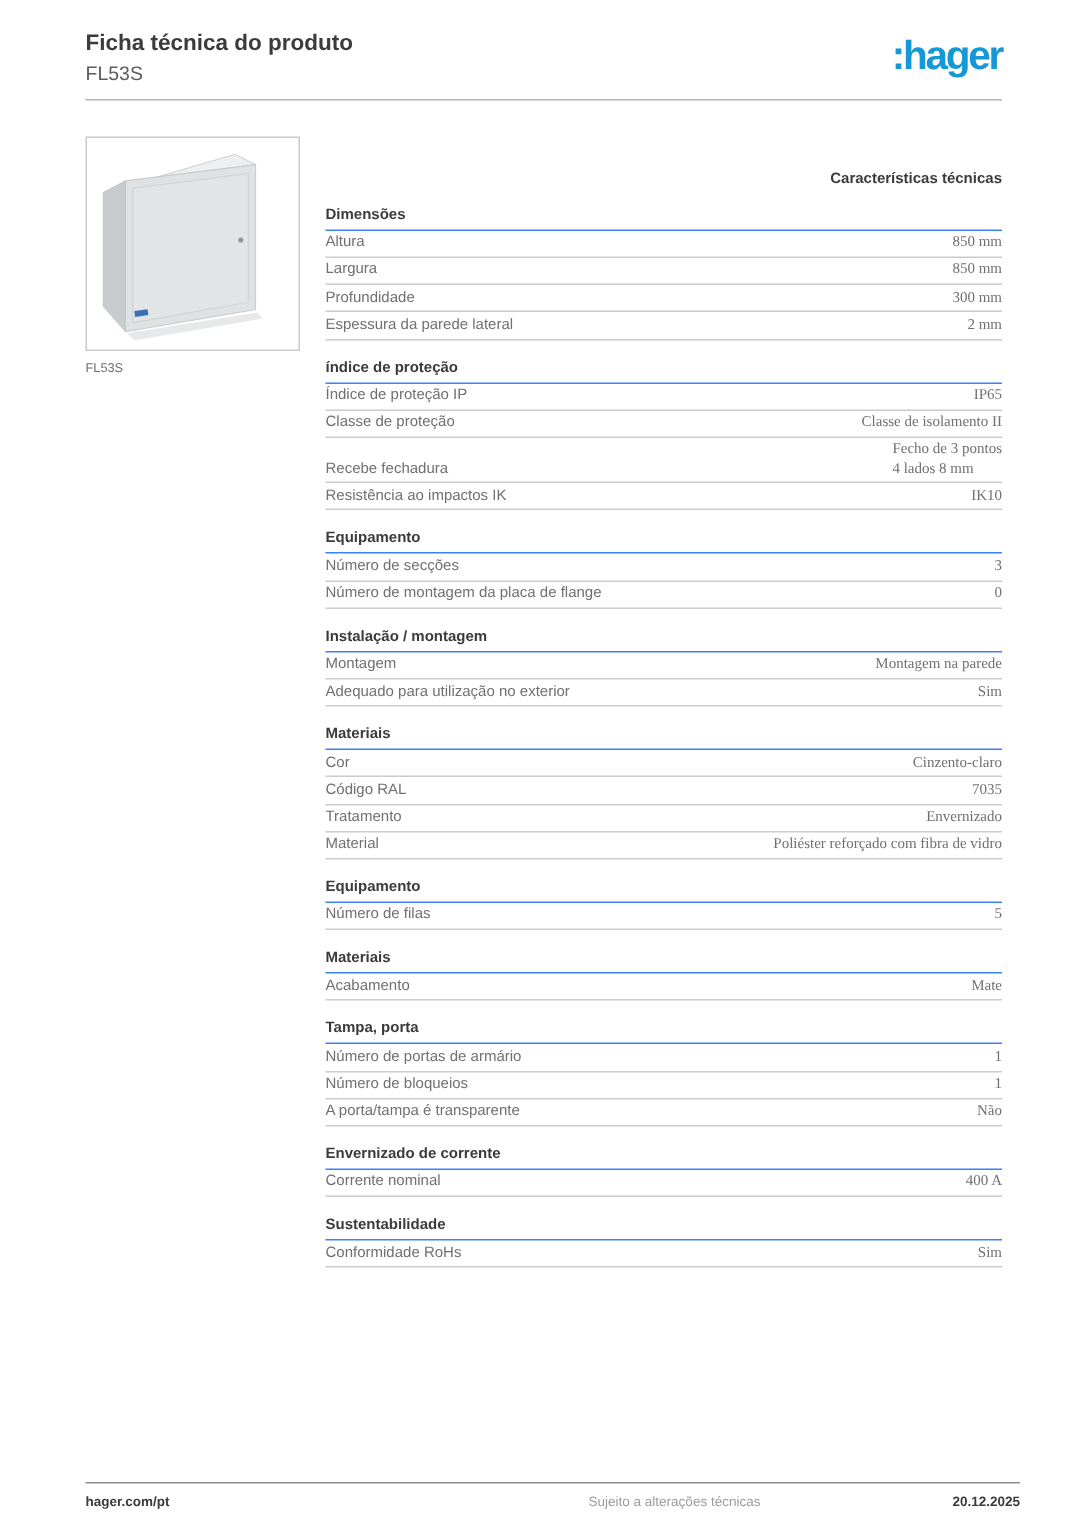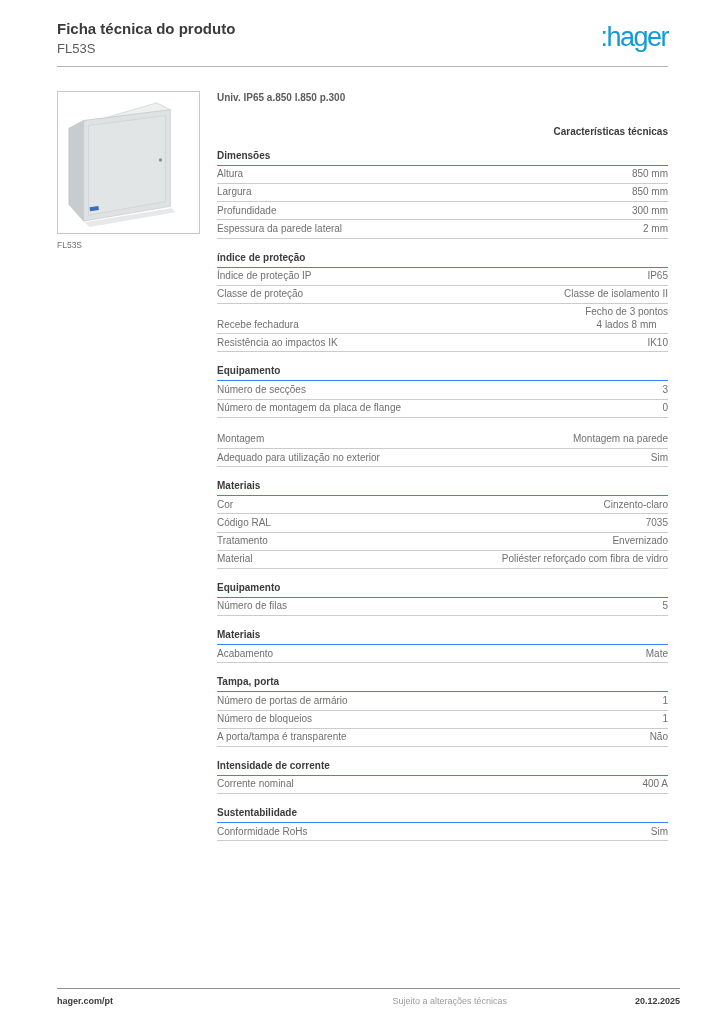--- a/index.html
+++ b/index.html
@@ -15,21 +15,21 @@
 
   
   .hdr {
     padding: 20px 48px 0 57px;
     display: flex; justify-content: space-between; align-items: flex-start;
   }
   .hdr-rule { margin: 10px 48px 0 57px; border-bottom: 1px solid #b3b3b3; }
   .title { font-size: 15px; font-weight: bold; color: #3b3b3c; line-height: 1.25; }
   .subtitle { font-size: 13px; color: #5c5c5e; margin-top: 2px; }
   .logo {
-    font-size: 27px; font-weight: normal; color: #1598d6;
+    font-size: 27px; font-weight: bold; color: #1598d6;
     letter-spacing: -1.5px; line-height: 1; margin-top: 4px;
   }
 
   
   .main { display: flex; padding: 24px 48px 0 57px; align-items: flex-start; }
   .left-col { width: 143px; flex-shrink: 0; }
   .img-frame {
     width: 143px; height: 143px; border: 1px solid #c9c9c9; background: #fff;
     display: flex; align-items: center; justify-content: center;
   }
@@ -45,21 +45,21 @@
   .section-title {
     font-size: 10px; font-weight: bold; color: #3b3b3c;
     padding-bottom: 4px; border-bottom: 1px solid #3b82f6;
   }
   .row {
     display: flex; justify-content: space-between; align-items: flex-end;
     padding: 2.5px 0; border-bottom: 1px solid #cbcbcb;
     font-size: 10px; color: #707070; line-height: 1.22;
   }
   .row .label { flex-shrink: 0; padding-right: 12px; }
-  .row .value { text-align: center; white-space: pre-line; }
+  .row .value { text-align: left; white-space: pre-line; font-family: Liberation Serif, serif; }
 
   
   .ftr {
     position: absolute; left: 57px; right: 36px; bottom: 18px;
     border-top: 1px solid #8f8f8f; padding-top: 7px;
     display: flex; align-items: baseline; font-size: 9px;
   }
   .f-left  { flex: 1; text-align: left;  font-weight: bold; color: #3b3b3c; }
   .f-center{ flex: 1.6; text-align: right; color: #9c9c9b; }
   .f-right { flex: 1; text-align: right; font-weight: bold; color: #3b3b3c; }
@@ -88,21 +88,20 @@
           <polygon points="25,28 113,17 113,115 25,130" fill="#dfe2e3" stroke="#c2c6c8" stroke-width="0.6"></polygon>
           <polygon points="30,33 108,23 108,110 30,124" fill="#e2e5e6" stroke="#ccd0d1" stroke-width="0.7"></polygon>
           <circle cx="103" cy="68" r="1.7" fill="#8f9395"></circle>
           <rect x="31" y="116" width="9" height="4" fill="#3a6fb5" transform="rotate(-8 31 116)"></rect>
         </svg>
       </div>
       <div class="img-caption">FL53S</div>
     </aside>
 
     <section class="right-col">
-      <div class="summary">Univ. IP65 a.850 l.850 p.300</div>
       <div class="table-title">Características técnicas</div>
       <div id="spec-sections">
           <div class="section">
             <div class="section-title">Dimensões</div>
             <div class="row">
               <span class="label">Altura</span>
               <span class="value">850 mm</span>
             </div>
             <div class="row">
               <span class="label">Largura</span>
@@ -142,20 +141,21 @@
             <div class="row">
               <span class="label">Número de secções</span>
               <span class="value">3</span>
             </div>
             <div class="row">
               <span class="label">Número de montagem da placa de flange</span>
               <span class="value">0</span>
             </div>
           </div>
           <div class="section">
+            <div class="section-title">Instalação / montagem</div>
             <div class="row">
               <span class="label">Montagem</span>
               <span class="value">Montagem na parede</span>
             </div>
             <div class="row">
               <span class="label">Adequado para utilização no exterior</span>
               <span class="value">Sim</span>
             </div>
           </div>
           <div class="section">
@@ -200,21 +200,21 @@
             <div class="row">
               <span class="label">Número de bloqueios</span>
               <span class="value">1</span>
             </div>
             <div class="row">
               <span class="label">A porta/tampa é transparente</span>
               <span class="value">Não</span>
             </div>
           </div>
           <div class="section">
-            <div class="section-title">Intensidade de corrente</div>
+            <div class="section-title">Envernizado de corrente</div>
             <div class="row">
               <span class="label">Corrente nominal</span>
               <span class="value">400 A</span>
             </div>
           </div>
           <div class="section">
             <div class="section-title">Sustentabilidade</div>
             <div class="row">
               <span class="label">Conformidade RoHs</span>
               <span class="value">Sim</span>

